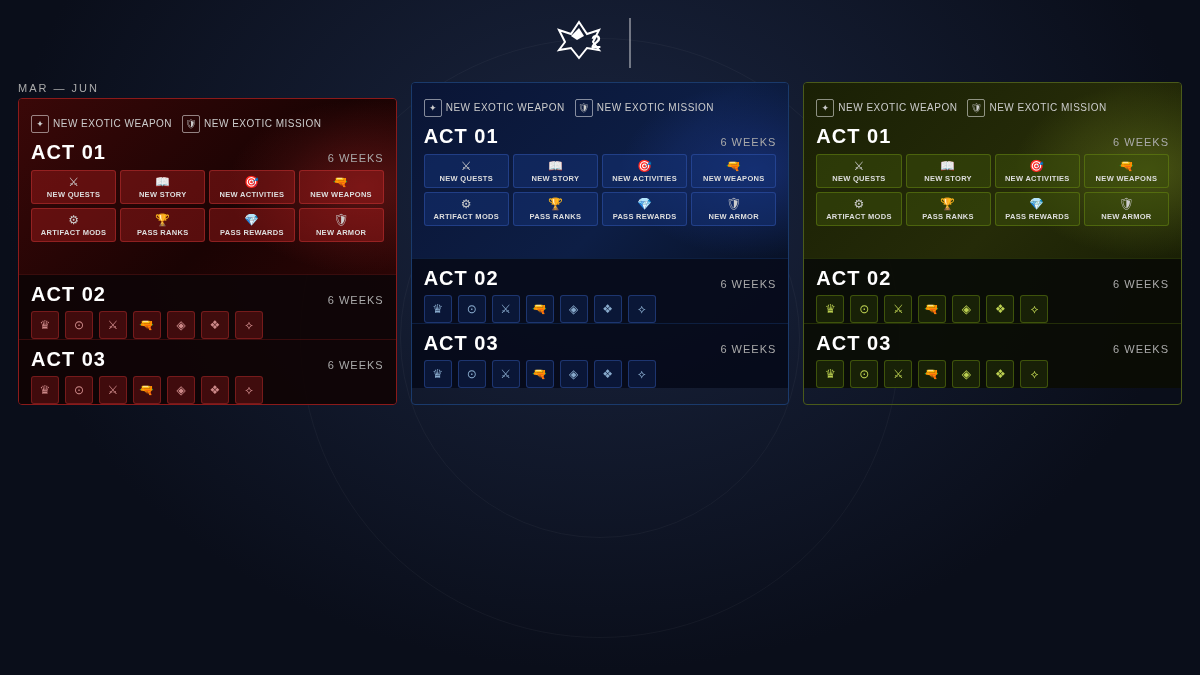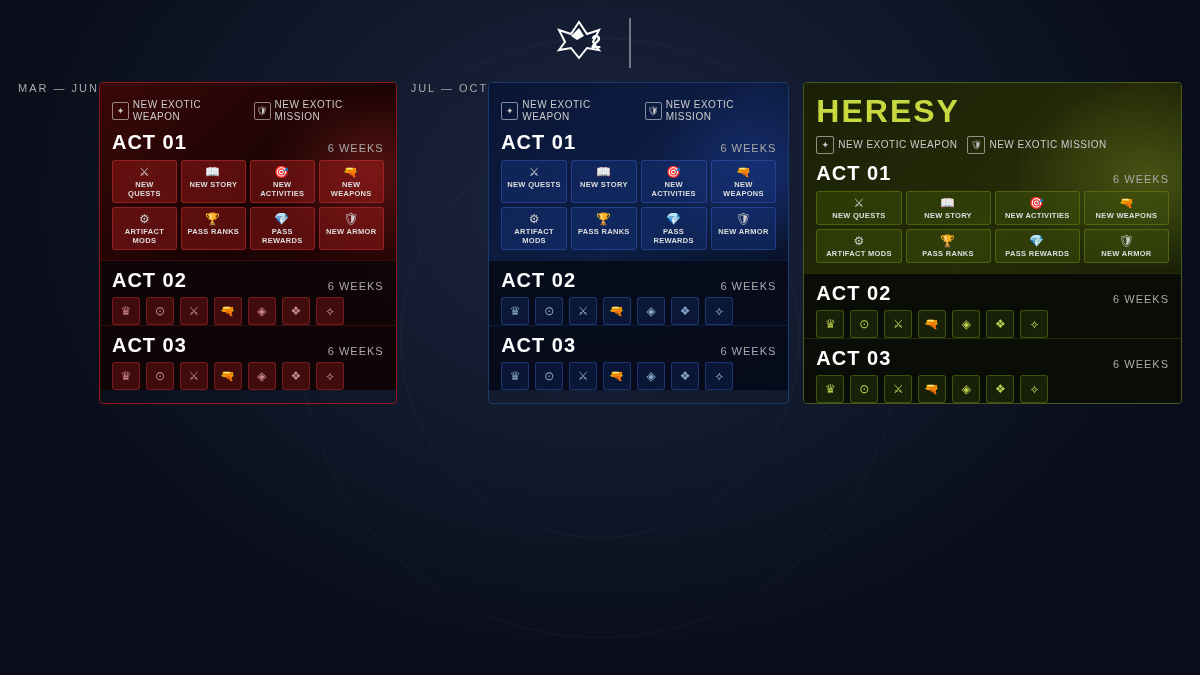--- a/index.html
+++ b/index.html
@@ -77,21 +77,21 @@
       font-size: 11px;
       color: #aaa;
       letter-spacing: 2px;
       text-transform: uppercase;
       margin-bottom: 4px;
     }
 
     .card-wrapper {
       flex: 1;
       display: flex;
-      flex-direction: row;
+      flex-direction: column;
     }
 
     
     .act01-section {
       position: relative;
       padding: 10px 12px 10px;
       min-height: 175px;
     }
 
     .echoes .act01-section {
@@ -388,21 +388,20 @@
             <div class="act-icon-box">⚔</div>
             <div class="act-icon-box">🔫</div>
             <div class="act-icon-box">◈</div>
             <div class="act-icon-box">❖</div>
             <div class="act-icon-box">⟡</div>
           </div>
         </div>
       </div>
     </div>
     <div class="card-wrapper">
-      <div class="date-label">JUL — OCT</div>
       <div class="episode-card revenant">
         <div class="act01-section">
           <div class="char-art"></div>
           <div class="exotic-row">
             <div class="exotic-item">
               <div style="width: 18px; height: 18px; border: 1.5px solid rgba(255, 255, 255, 0.5); border-radius: 2px; display: flex; align-items: center; justify-content: center; font-size: 9px; color: rgb(204, 204, 204);">✦</div>
               <div class="exotic-label">NEW EXOTIC WEAPON</div>
             </div>
             <div class="exotic-item">
               <div style="width: 18px; height: 18px; border: 1.5px solid rgba(255, 255, 255, 0.5); border-radius: 2px; display: flex; align-items: center; justify-content: center; font-size: 9px; color: rgb(204, 204, 204);">🛡</div>
@@ -477,21 +476,20 @@
             <div class="act-icon-box">❖</div>
             <div class="act-icon-box">⟡</div>
           </div>
         </div>
       </div>
     </div>
     <div class="card-wrapper">
       <div class="episode-card heresy">
         <div class="act01-section">
           <div class="char-art"></div>
-          <div class="episode-name">HERESY</div>
           <div class="exotic-row">
             <div class="exotic-item">
               <div style="width: 18px; height: 18px; border: 1.5px solid rgba(255, 255, 255, 0.5); border-radius: 2px; display: flex; align-items: center; justify-content: center; font-size: 9px; color: rgb(204, 204, 204);">✦</div>
               <div class="exotic-label">NEW EXOTIC WEAPON</div>
             </div>
             <div class="exotic-item">
               <div style="width: 18px; height: 18px; border: 1.5px solid rgba(255, 255, 255, 0.5); border-radius: 2px; display: flex; align-items: center; justify-content: center; font-size: 9px; color: rgb(204, 204, 204);">🛡</div>
               <div class="exotic-label">NEW EXOTIC MISSION</div>
             </div>
           </div>

